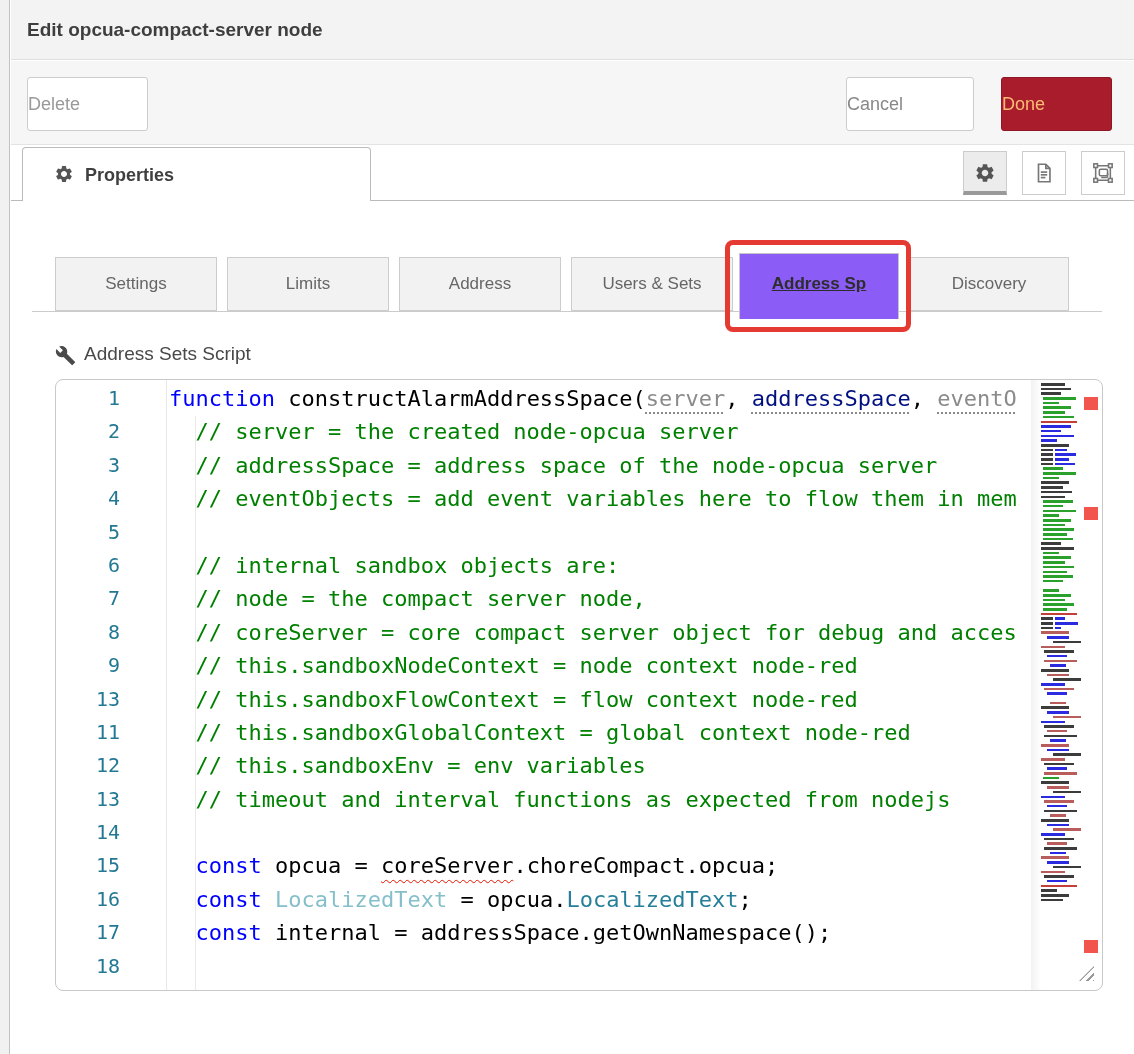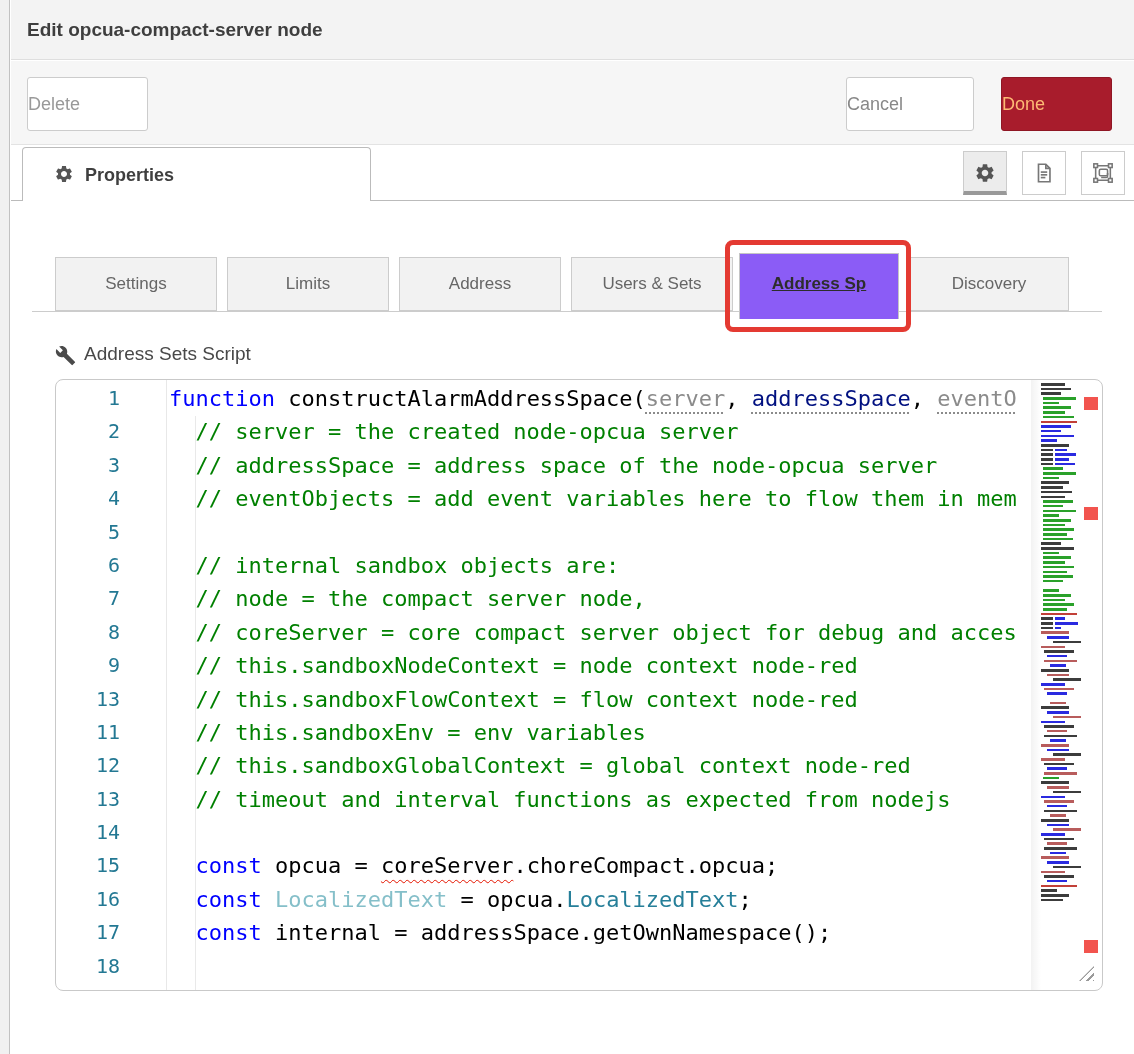--- a/index.html
+++ b/index.html
@@ -189,22 +189,22 @@
           <div class="cline"><span class="tok-kw">function</span><span class="tok-pl"> constructAlarmAddressSpace(</span><span class="tok-pu">server</span><span class="tok-pl">, </span><span class="tok-pm">addressSpace</span><span class="tok-pl">, </span><span class="tok-pu">eventO</span></div>
           <div class="cline"><span class="tok-cm">  // server = the created node-opcua server</span></div>
           <div class="cline"><span class="tok-cm">  // addressSpace = address space of the node-opcua server</span></div>
           <div class="cline"><span class="tok-cm">  // eventObjects = add event variables here to flow them in mem</span></div>
           <div class="cline"></div>
           <div class="cline"><span class="tok-cm">  // internal sandbox objects are:</span></div>
           <div class="cline"><span class="tok-cm">  // node = the compact server node,</span></div>
           <div class="cline"><span class="tok-cm">  // coreServer = core compact server object for debug and acces</span></div>
           <div class="cline"><span class="tok-cm">  // this.sandboxNodeContext = node context node-red</span></div>
           <div class="cline"><span class="tok-cm">  // this.sandboxFlowContext = flow context node-red</span></div>
+          <div class="cline"><span class="tok-cm">  // this.sandboxGlobalContext = global context node-red</span></div>
           <div class="cline"><span class="tok-cm">  // this.sandboxEnv = env variables</span></div>
-          <div class="cline"><span class="tok-cm">  // this.sandboxGlobalContext = global context node-red</span></div>
           <div class="cline"><span class="tok-cm">  // timeout and interval functions as expected from nodejs</span></div>
           <div class="cline"></div>
           <div class="cline"><span class="tok-pl">  </span><span class="tok-kw">const</span><span class="tok-pl"> opcua = </span><span class="tok-er">coreServer</span><span class="tok-pl">.choreCompact.opcua;</span></div>
           <div class="cline"><span class="tok-pl">  </span><span class="tok-kw">const</span><span class="tok-pl"> </span><span class="tok-tu">LocalizedText</span><span class="tok-pl"> = opcua.</span><span class="tok-ty">LocalizedText</span><span class="tok-pl">;</span></div>
           <div class="cline"><span class="tok-pl">  </span><span class="tok-kw">const</span><span class="tok-pl"> internal = addressSpace.getOwnNamespace();</span></div>
           <div class="cline"></div>
           <div class="cline"><span class="tok-pl">  </span><span class="tok-kw">const</span><span class="tok-pl"> </span><span class="tok-ty">Variant</span><span class="tok-pl"> = opcua.</span><span class="tok-ty">Variant</span><span class="tok-pl">;</span></div>
         </div>
       <div id="minimap-shadow" class="abs"></div>
       <div id="minimap" class="abs">

